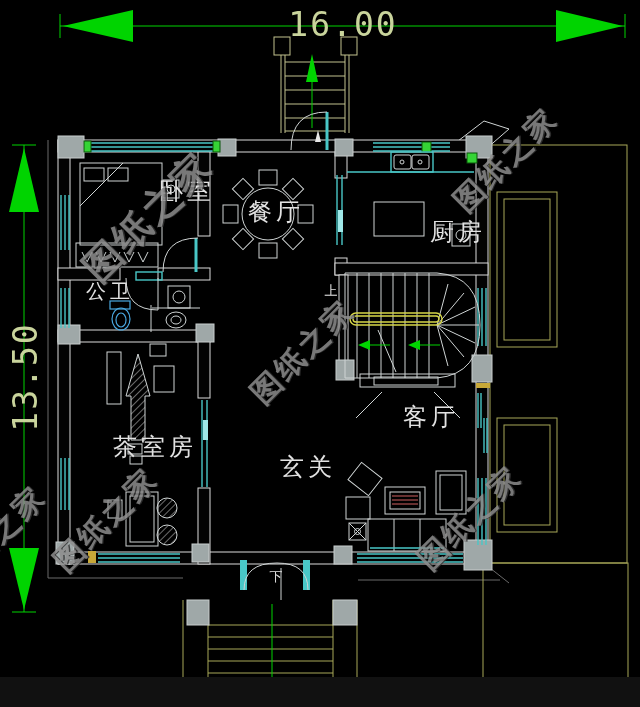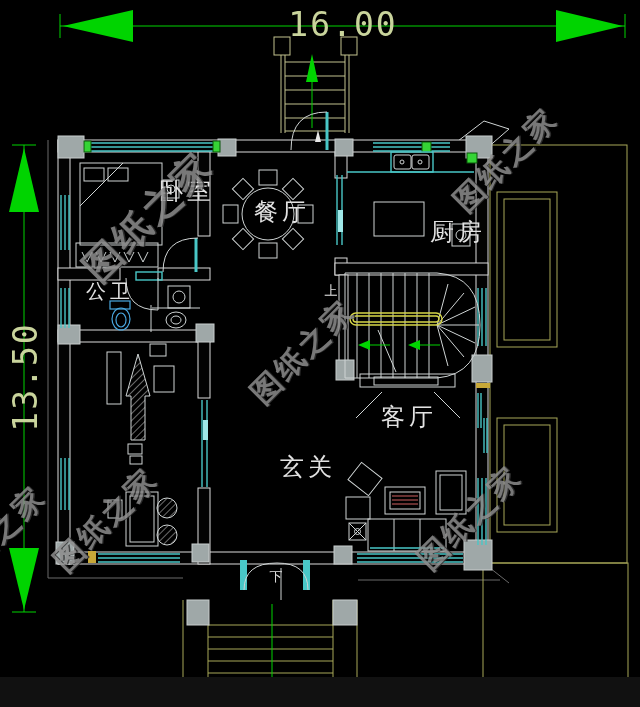--- a/index.html
+++ b/index.html
@@ -361,25 +361,26 @@
       <rect class="ln" x="436" y="471" width="30" height="43"></rect>
       <rect class="ln" x="440" y="475" width="22" height="35"></rect>
     </g>
   </g>
 </svg>
 
 <div class="dim-lbl" style="left:343px;top:24px">16.00</div>
 <div class="dim-lbl vert" style="left:25px;top:377px">13.50</div>
 
 <div class="lbl" style="left:187px;top:191px">卧室</div>
-<div class="lbl" style="left:282px;top:212px">餐厅</div>
+<div class="lbl" style="left:276px;top:212px">餐厅</div>
 <div class="lbl" style="left:458px;top:232px">厨房</div>
 <div class="lbl" style="left:110px;top:291px;font-size:20px">公卫</div>
+<div class="lbl" style="left:155px;top:447px">茶室房</div>
 <div class="lbl" style="left:308px;top:467px">玄关</div>
-<div class="lbl" style="left:409px;top:417px">客厅</div>
+<div class="lbl" style="left:431px;top:417px">客厅</div>
 
 <div class="lbl small-lbl" style="left:331px;top:291px">上</div>
 <div class="lbl small-lbl" style="left:276px;top:577px">下</div>
 
 <div class="wm" style="left:148px;top:217px;font-size:38px">图纸之家</div>
 <div class="wm" style="left:506px;top:160px;font-size:30px">图纸之家</div>
 <div class="wm" style="left:303px;top:352px;font-size:30px">图纸之家</div>
 <div class="wm" style="left:106px;top:520px;font-size:30px">图纸之家</div>
 <div class="wm" style="left:470px;top:518px;font-size:30px">图纸之家</div>
 <div class="wm" style="left:-6px;top:538px;font-size:30px">图纸之家</div>

